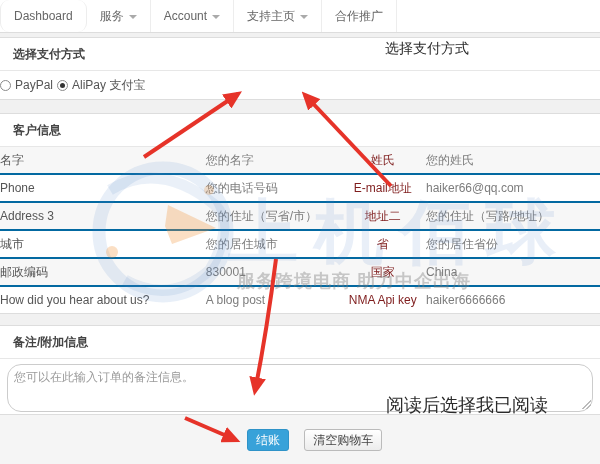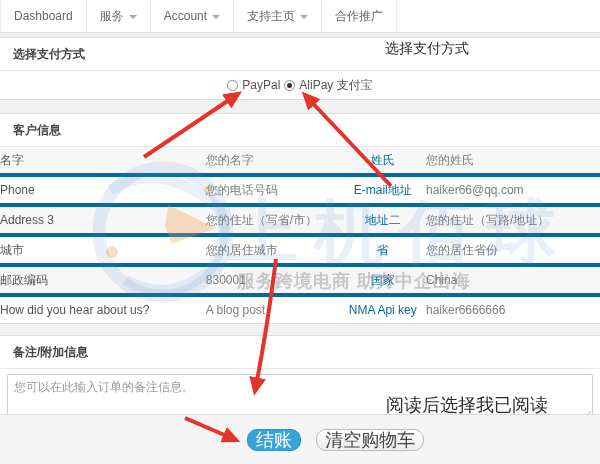--- a/index.html
+++ b/index.html
@@ -12,56 +12,56 @@
   
   .navbar{
     height:32px;background:#fff;border-bottom:1px solid #ddd;
     display:flex;align-items:stretch;
   }
   .nav-item{
     display:flex;align-items:center;gap:5px;
     padding:0 13px;font-size:12px;color:#666;cursor:pointer;
     border-right:1px solid #ededed;
   }
-  .nav-item:first-child{border-left:1px solid #ededed;}
+  .nav-item:first-child{border-left:1px solid #ededed;border-radius:9px;}
   .caret{
     width:0;height:0;border-left:4px solid transparent;border-right:4px solid transparent;
     border-top:4px solid #aaa;margin-top:2px;
   }
   
   .panel{background:#fff;border-top:1px solid #ddd;border-bottom:1px solid #ddd;}
   .panel-gap{background:#f1f1f1;}
   .gap4{height:4px;} .gap13{height:13px;} .gap11{height:11px;}
   .panel-header{
     padding:8px 13px 7px 13px;font-weight:bold;color:#444;font-size:12px;
     border-bottom:1px solid #e7e7e7;
   }
   
-  .radio-row{height:28px;display:flex;align-items:center;justify-content:center;gap:4px;}
+  .radio-row{height:28px;display:flex;align-items:center;gap:4px;}
   .radio-opt{display:flex;align-items:center;gap:4px;color:#555;cursor:pointer;}
   .radio{
     width:11px;height:11px;border:1px solid #8a8a8a;border-radius:50%;
     display:inline-block;position:relative;background:#fff;box-sizing:border-box;
   }
   .radio.checked::after{
     content:"";position:absolute;left:2px;top:2px;width:5px;height:5px;border-radius:50%;background:#333;
   }
   
   table.cust{width:100%;border-collapse:collapse;table-layout:fixed;}
-  table.cust td{height:26px;padding:0;font-size:12px;border-top:4px solid #0369a1;}
+  table.cust td{height:26px;padding:0;font-size:12px;border-top:2px solid #0369a1;}
   table.cust tr:first-child td{border-top:none;}
   table.cust tr:nth-child(odd){background:#f7f7f7;}
   td.lab{padding-left:13px;color:#555;}
-  td.cen{text-align:center;color:#0369a1;}
+  td.cen{text-align:center;color:#7f1d1d;}
   td.val{text-align:left;color:#7c7c7c;}
   
   .notes-body{padding:5px 7px 4px 7px;}
   textarea.notes{
     width:100%;height:48px;box-sizing:border-box;resize:none;
-    border:1px solid #ccc;border-radius:2px;padding:4px 6px;
+    border:1px solid #ccc;border-radius:14px;padding:4px 6px;
     font-family:"Liberation Sans","DejaVu Sans",sans-serif;font-size:12px;color:#444;
   }
   textarea.notes::placeholder{color:#9a9a9a;}
   .resize-grip{
     position:absolute;right:9px;width:9px;height:9px;pointer-events:none;
     background:
       linear-gradient(135deg,transparent 50%,#bbb 50%,#bbb 57%,transparent 57%,transparent 71%,#bbb 71%,#bbb 78%,transparent 78%) ;
   }
   .agree-row{
     padding:4px 0 6px 243px;display:flex;align-items:center;gap:5px;height:16px;
@@ -74,21 +74,21 @@
   .checkbox.checked::after{content:"✓";font-weight:bold;}
   .agree-label{color:#444;}
   .agree-link{color:#0b82c8;text-decoration:none;cursor:pointer;}
   
   .action-bar{
     position:absolute;left:0;right:0;bottom:0;height:35px;
     background:#f5f5f5;border-top:1px solid #ddd;
     padding:14px 0 0 247px;box-sizing:content-box;
   }
   .btn{
-    display:inline-block;font-size:18px;line-height:14px;padding:3px 8px;border-radius:10px;
+    display:inline-block;font-size:12px;line-height:14px;padding:3px 8px;border-radius:3px;
     cursor:pointer;vertical-align:top;text-align:right;
   }
   .btn-primary{background:#38a2d9;border:1px solid #2f93c8;color:#fff;}
   .btn-default{
     background:linear-gradient(#ffffff,#ececec);border:1px solid #bbb;color:#444;margin-left:12px;
   }
   
   .watermark{position:absolute;inset:0;pointer-events:none;z-index:5;}
   .wm-brand{
     position:absolute;left:228px;top:186px;width:360px;

